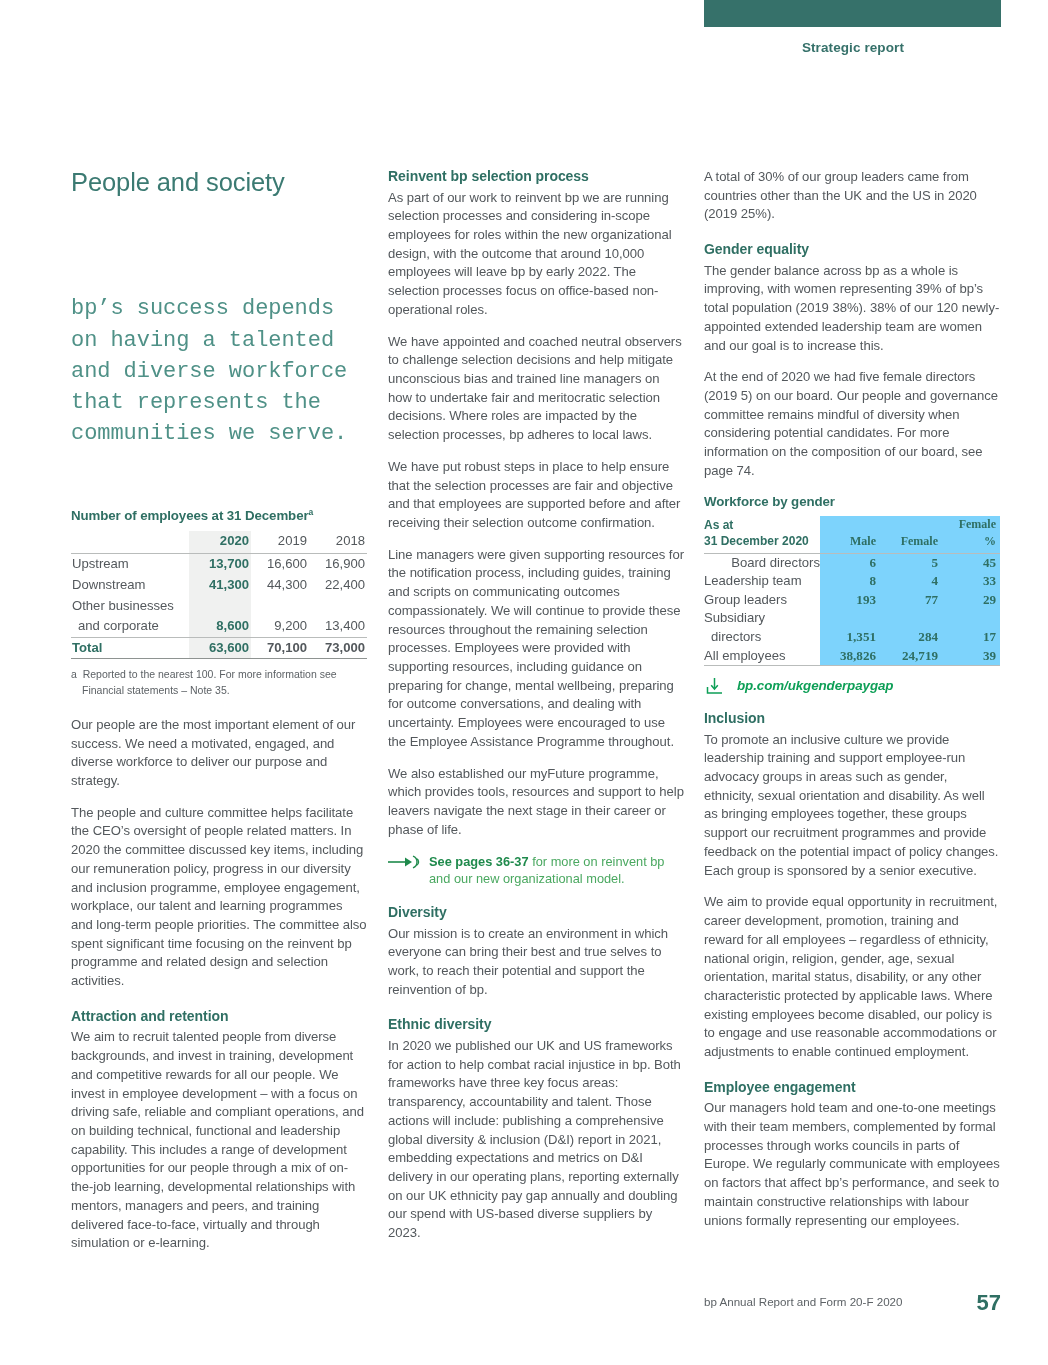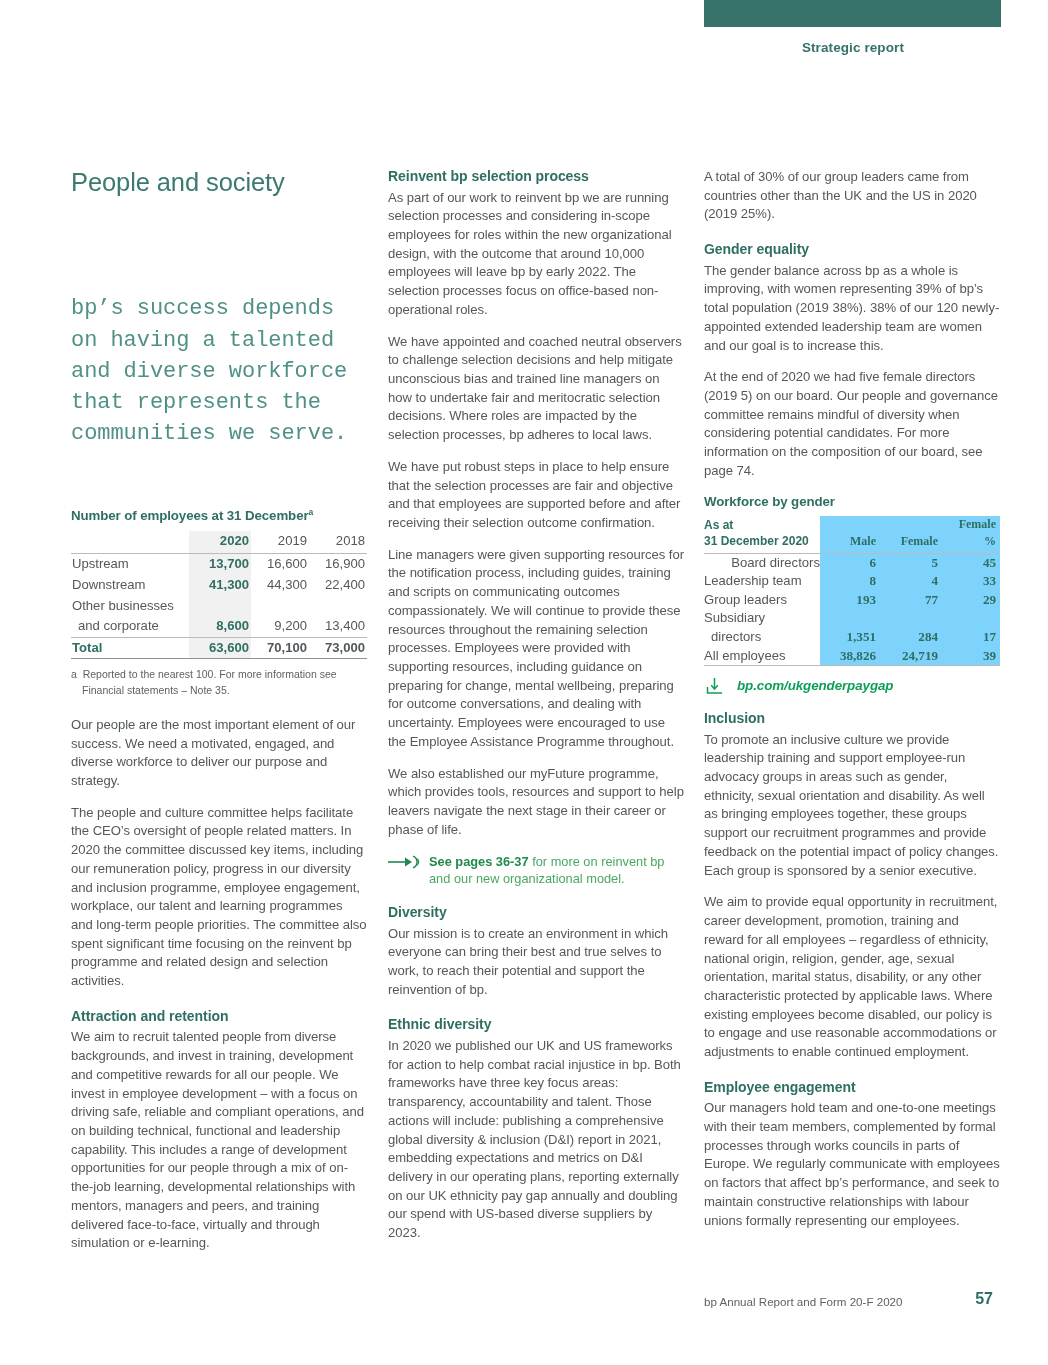--- a/index.html
+++ b/index.html
@@ -201,22 +201,22 @@
   .footer {
     position: absolute;
     left: 704px;
     top: 1295px;
     width: 297px;
     font-size: 11.6px;
     color: #5d6266;
   }
   .footer .pnum {
     position: absolute;
-    right: 8px; top: -5px;
-    font-size: 16px;
+    right: 0; top: -5px;
+    font-size: 22px;
     font-weight: bold;
     color: #2f6f63;
   }
 </style>
 </head>
 <body>
 
 <div class="page">
 
   <div class="green-bar"></div>

